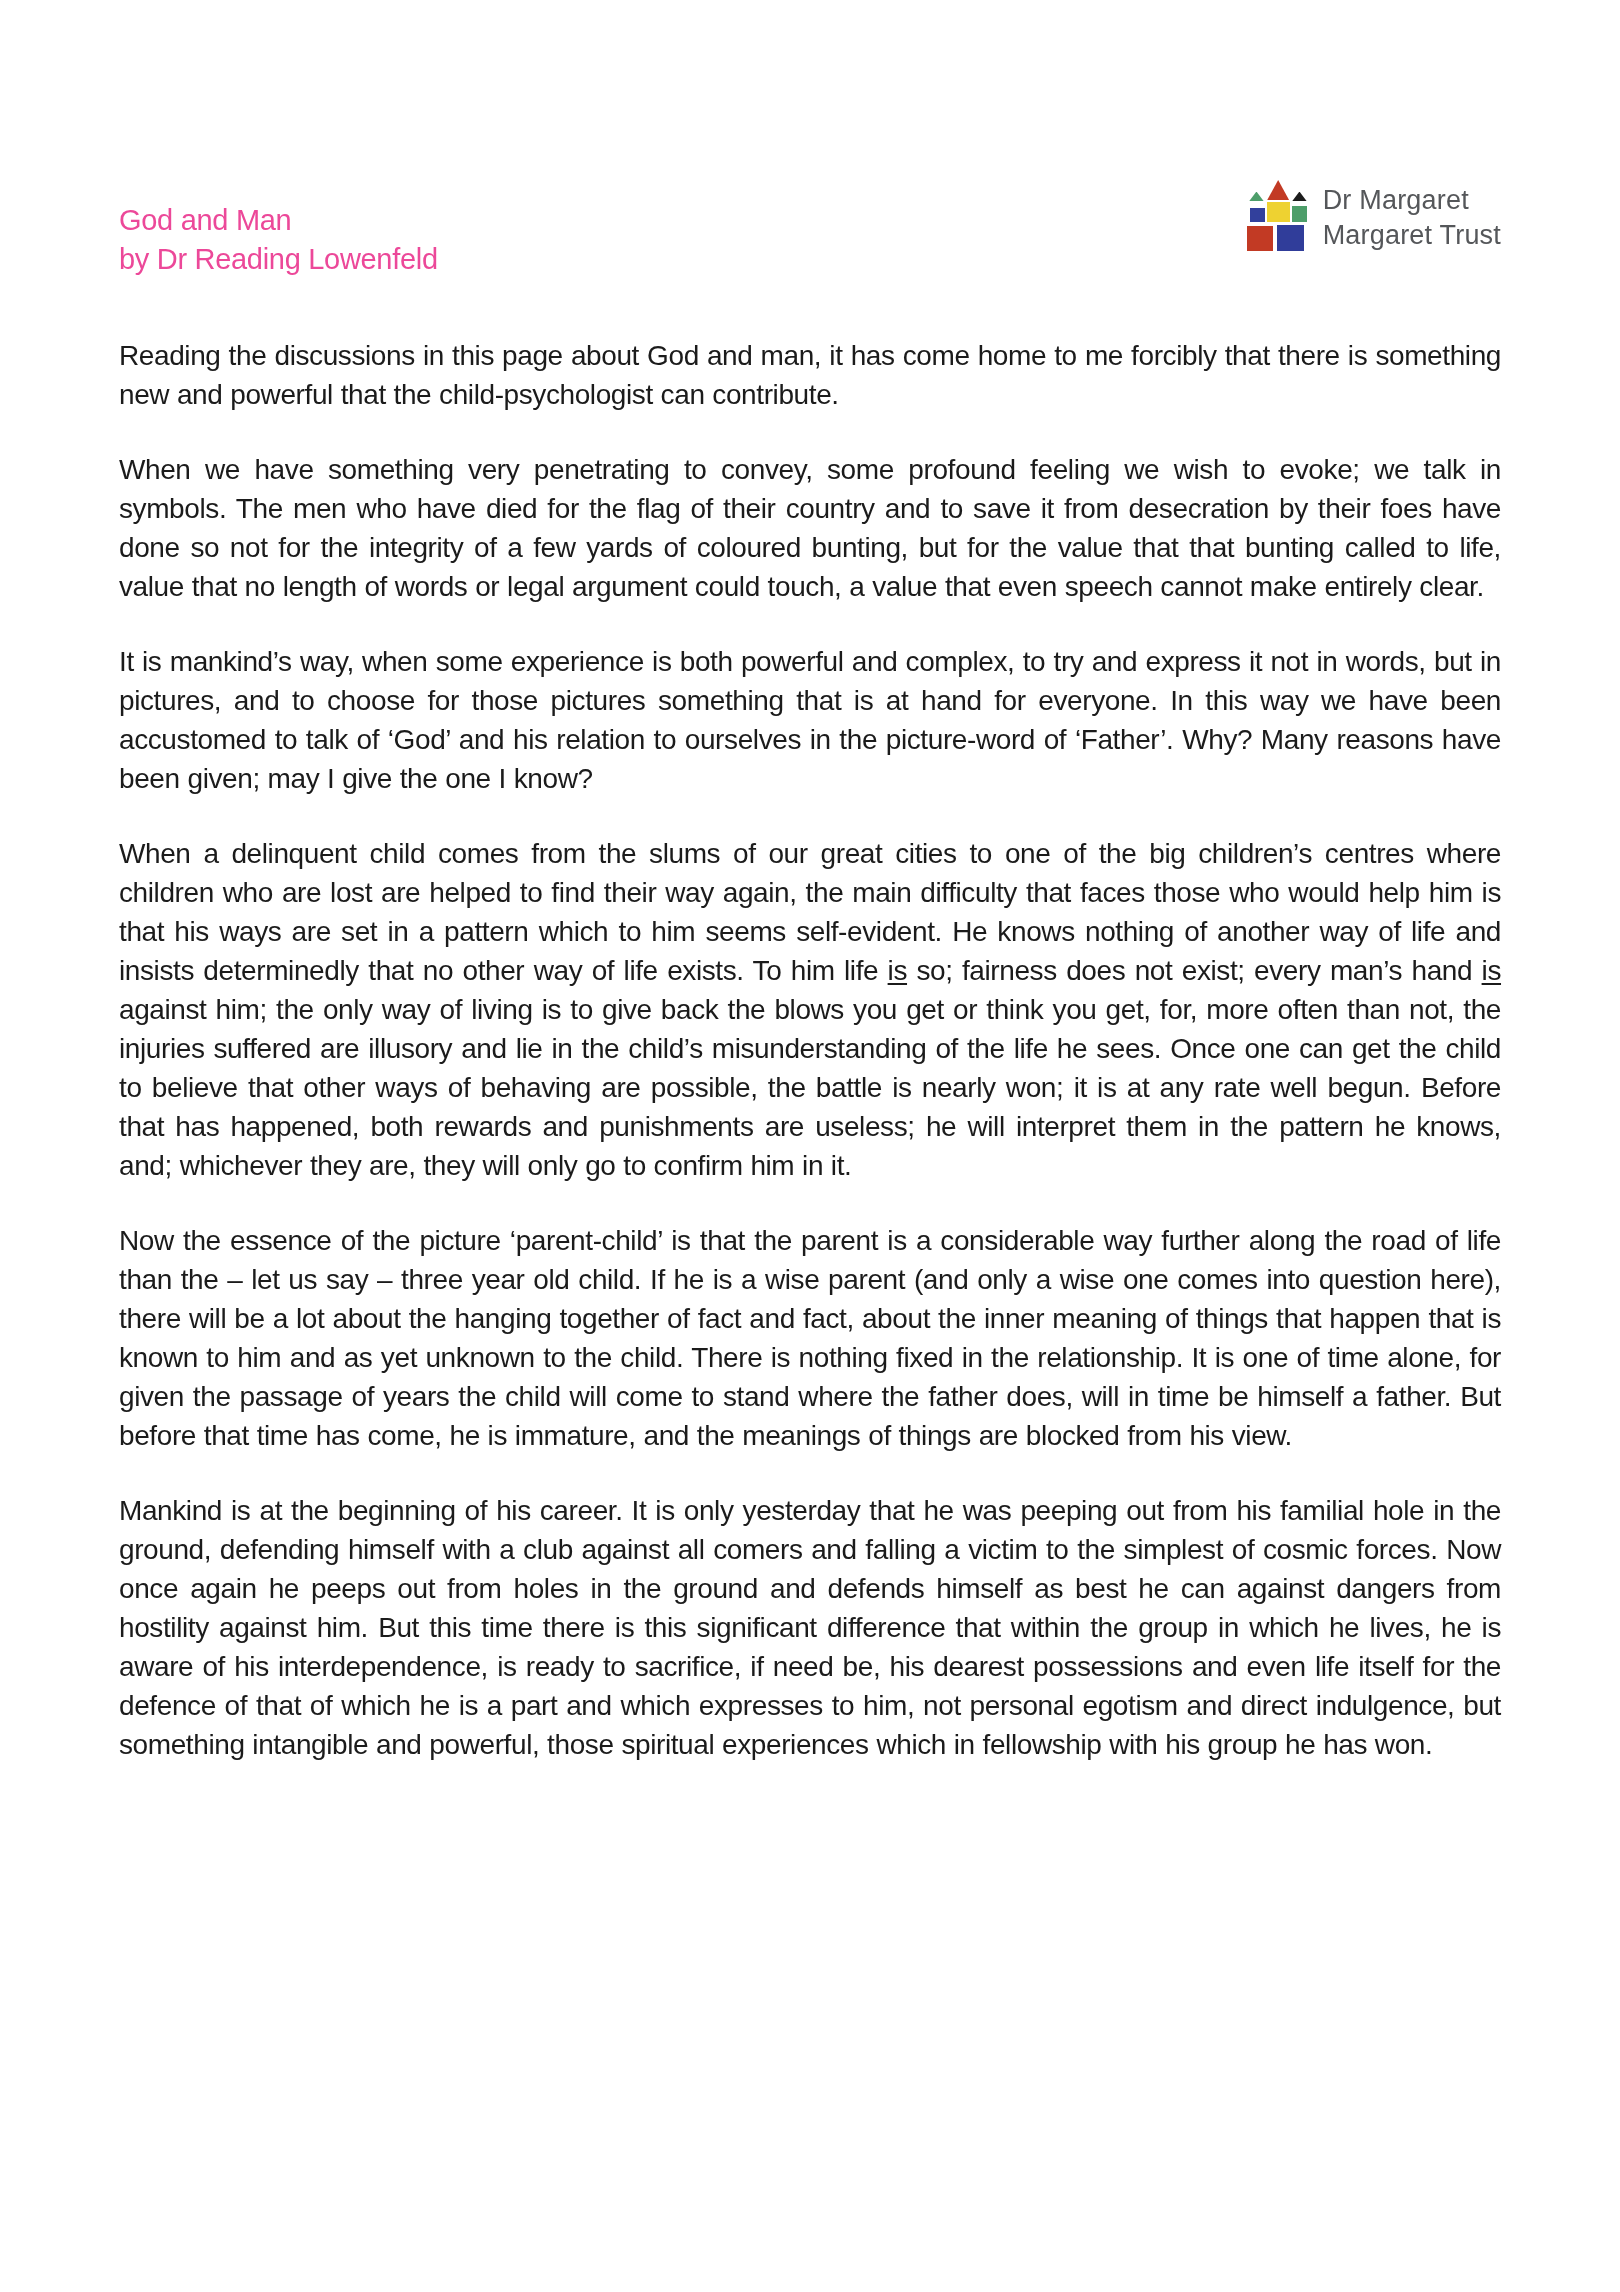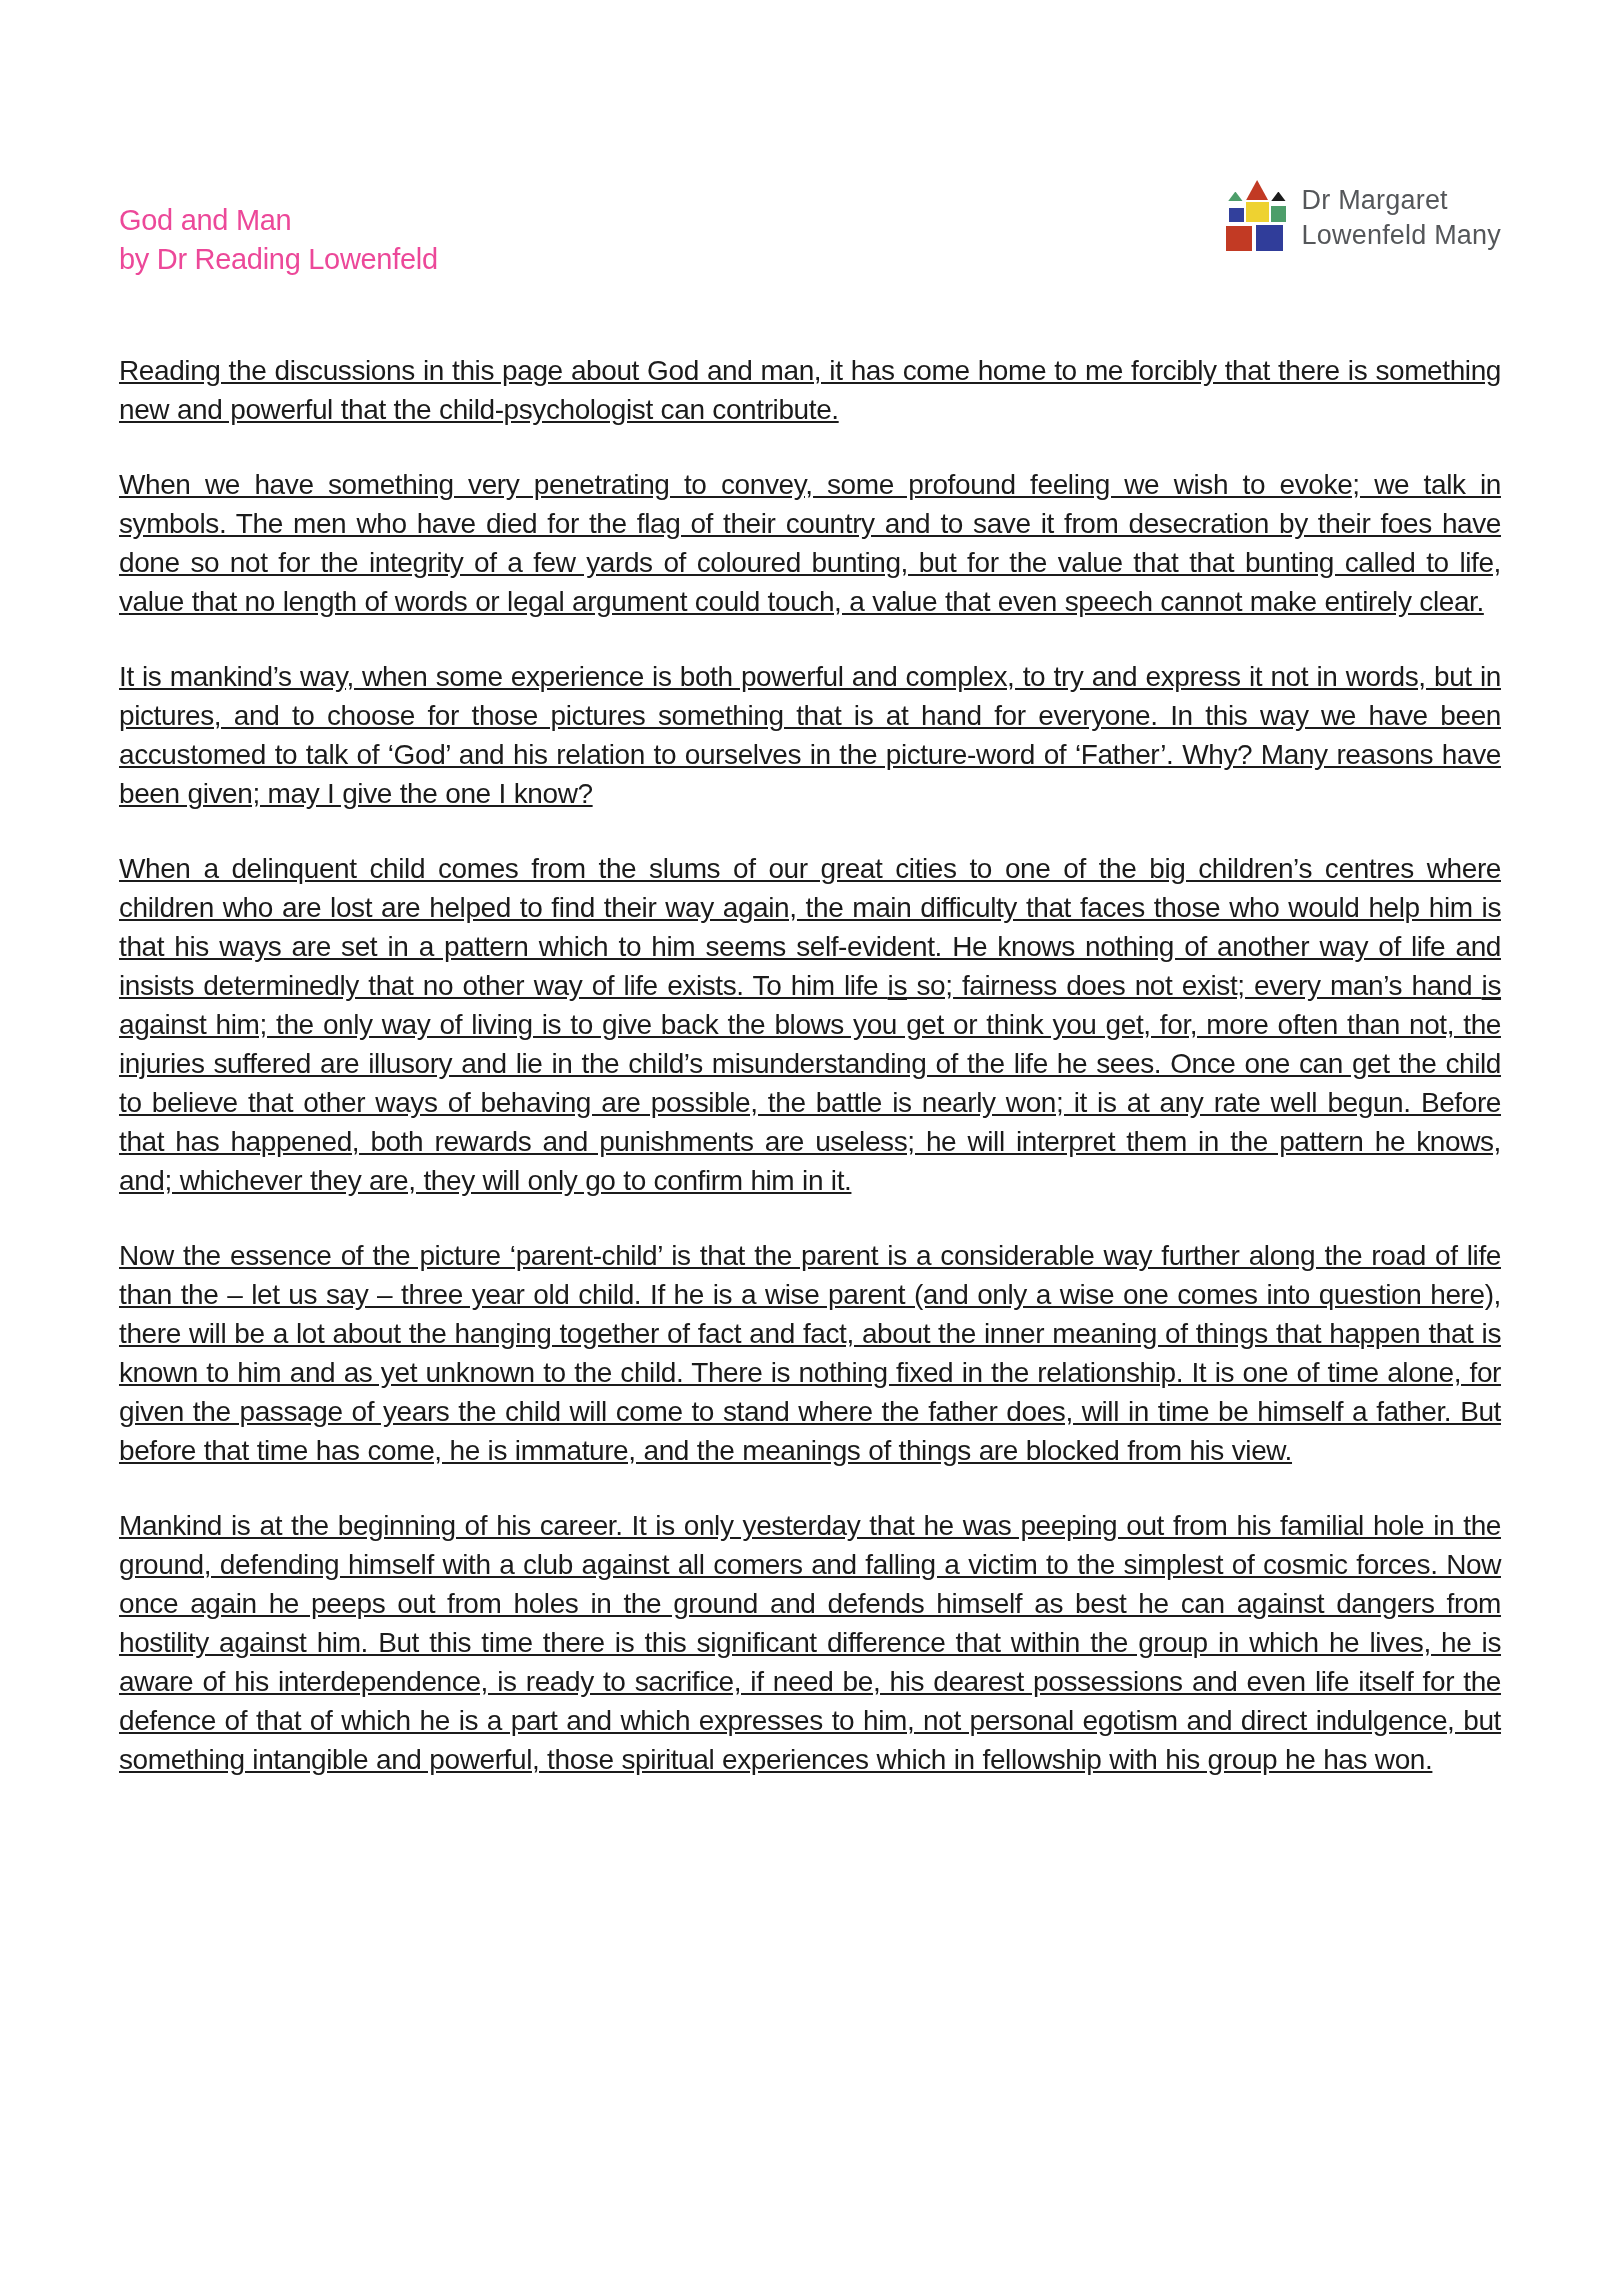--- a/index.html
+++ b/index.html
@@ -61,27 +61,26 @@
   .logo-text {
     font-size: 27px;
     line-height: 35px;
     color: #55575a;
     letter-spacing: 0.2px;
     white-space: nowrap;
     padding-top: 3.6px;
   }
   .doc-body { position: relative; }
   .para {
-    margin: 15px 0 36px 0;
+    margin: 0 0 36px 0;
     font-size: 28px;
     line-height: 39px;
     text-align: justify;
     letter-spacing: -0.4px;
     word-spacing: 0.4px;
-    text-decoration: underline;
   }
   .uline { text-decoration: underline; text-underline-offset: 2.7px; }
 </style>
 </head>
 <body>
 
 <div class="page">
 
   <div class="header">
 
@@ -96,21 +95,21 @@
         <div class="shape tri tri-red" style="background: rgb(194, 58, 36);"></div>
         <div class="shape tri tri-black" style="background: rgb(28, 28, 28);"></div>
         <div class="shape sq-blue-sm" style="background: rgb(50, 64, 156);"></div>
         <div class="shape sq-yellow" style="background: rgb(238, 210, 49);"></div>
         <div class="shape sq-green-sm" style="background: rgb(77, 158, 106);"></div>
         <div class="shape sq-red-lg" style="background: rgb(194, 58, 36);"></div>
         <div class="shape sq-blue-lg" style="background: rgb(48, 61, 154);"></div>
       </div>
       <div class="logo-text">
         <div>Dr Margaret</div>
-        <div>Lowenfeld Many</div>
+        <div>Margaret Trust</div>
       </div>
     </div>
 
   </div>
 
   <div class="doc-body">
       <p class="para"><span>Reading the discussions in this page about God and man, it has come home to me forcibly that there is something new and powerful that the child-psychologist can contribute.</span></p>
       <p class="para"><span>When we have something very penetrating to convey, some profound feeling we wish to evoke; we talk in symbols. The men who have died for the flag of their country and to save it from desecration by their foes have done so not for the integrity of a few yards of coloured bunting, but for the value that that bunting called to life, value that no length of words or legal argument could touch, a value that even speech cannot make entirely clear.</span></p>
       <p class="para"><span>It is mankind’s way, when some experience is both powerful and complex, to try and express it not in words, but in pictures, and to choose for those pictures something that is at hand for everyone. In this way we have been accustomed to talk of ‘God’ and his relation to ourselves in the picture-word of ‘Father’. Why? Many reasons have been given; may I give the one I know?</span></p>
       <p class="para"><span>When a delinquent child comes from the slums of our great cities to one of the big children’s centres where children who are lost are helped to find their way again, the main difficulty that faces those who would help him is that his ways are set in a pattern which to him seems self-evident. He knows nothing of another way of life and insists determinedly that no other way of life exists. To him life </span><span class="uline">is</span><span> so; fairness does not exist; every man’s hand </span><span class="uline">is</span><span> against him; the only way of living is to give back the blows you get or think you get, for, more often than not, the injuries suffered are illusory and lie in the child’s misunderstanding of the life he sees. Once one can get the child to believe that other ways of behaving are possible, the battle is nearly won; it is at any rate well begun. Before that has happened, both rewards and punishments are useless; he will interpret them in the pattern he knows, and; whichever they are, they will only go to confirm him in it.</span></p>

